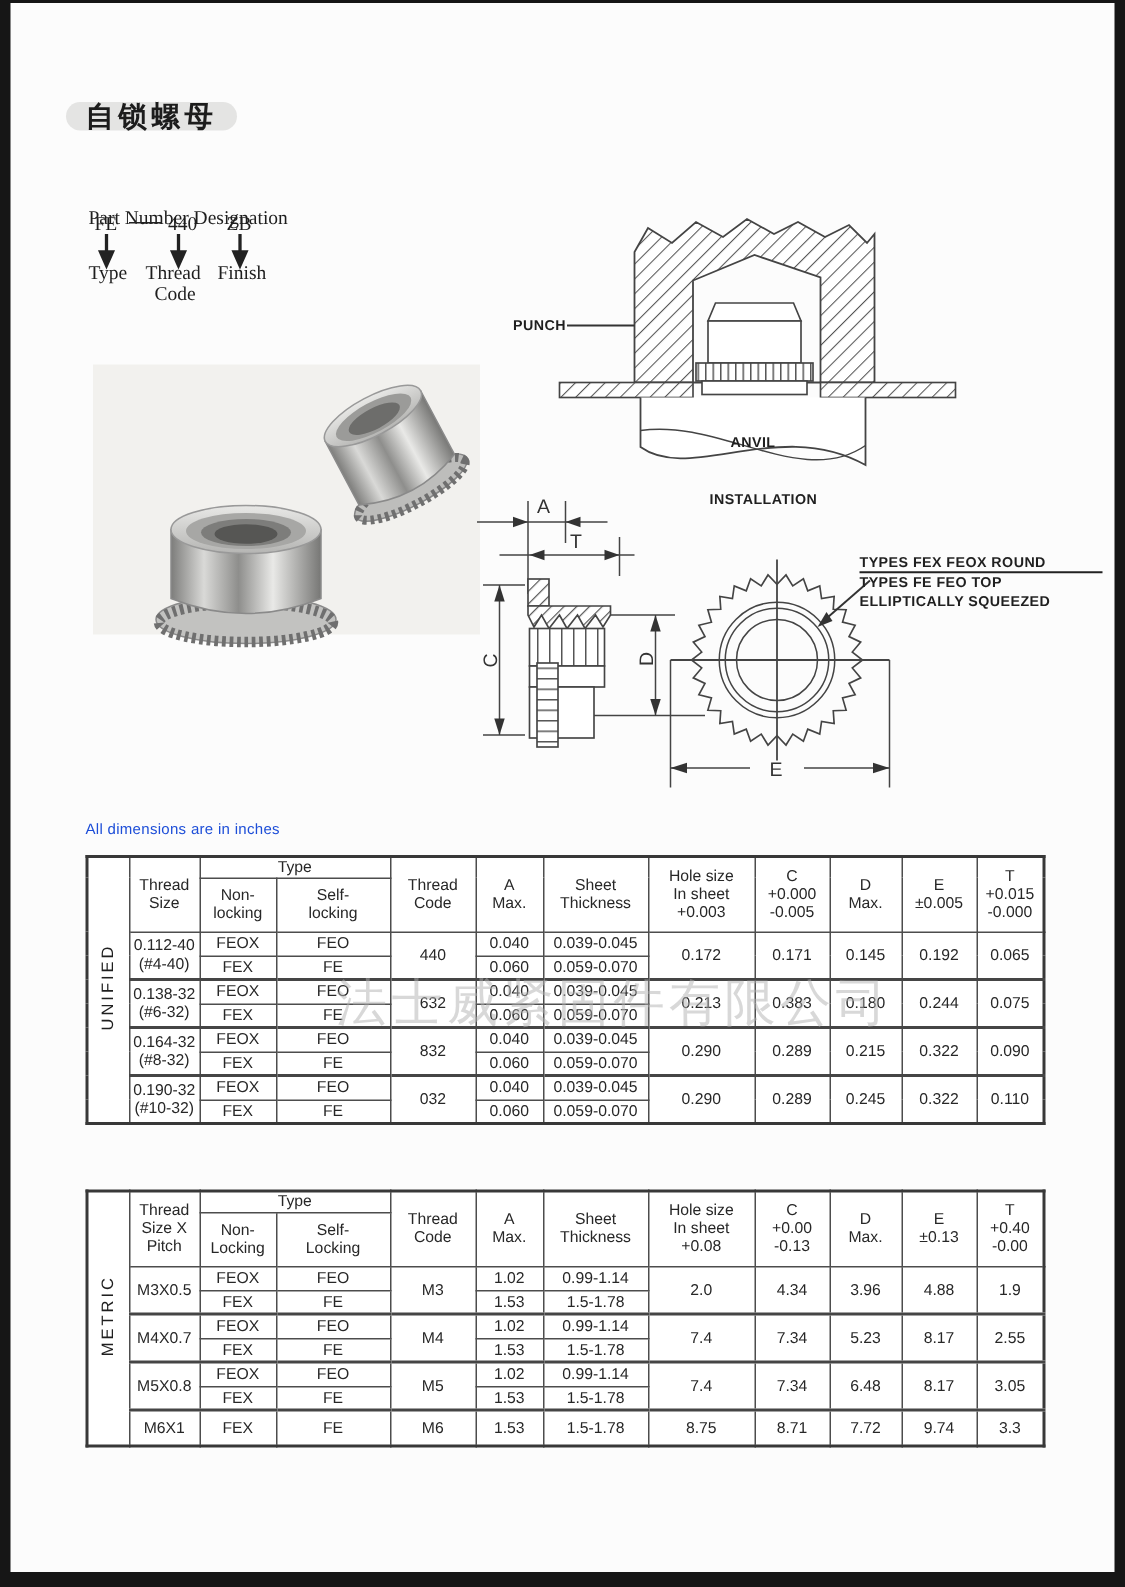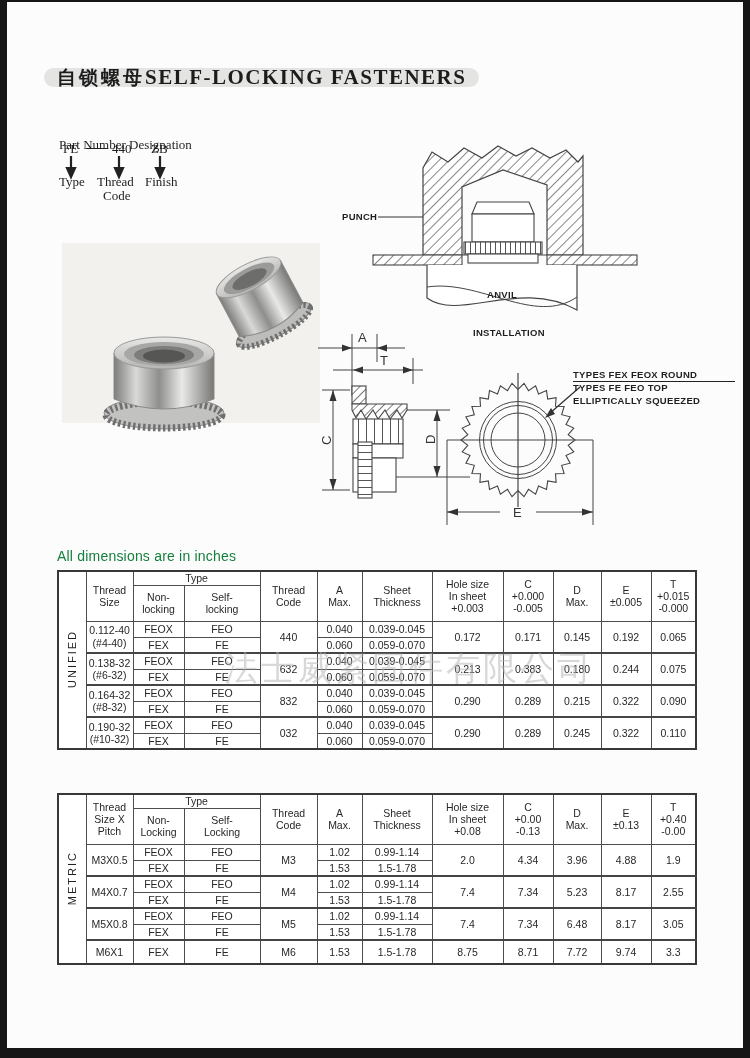--- a/index.html
+++ b/index.html
@@ -9,21 +9,21 @@
 
   .title-pill { position:absolute; left:44px; top:68px; height:19px; background:#e4e4e3;
                 border-radius:16px; display:flex; align-items:center; padding:0 13px; }
   .t-cn { font-weight:bold; font-size:19px; letter-spacing:3px; color:#1c1c1c; white-space:nowrap; }
   .t-en { font-family:"Liberation Serif",serif; font-weight:bold; font-size:21px;
           letter-spacing:1.5px; color:#1c1c1c; white-space:nowrap; }
 
   .pnd { position:absolute; left:0; top:0; font-family:"Liberation Serif",serif; font-size:13px; color:#1e1e1e; }
   .abs { position:absolute; white-space:nowrap; }
 
-  .cap { position:absolute; font-size:14px; color:#15803d; letter-spacing:.2px; }
+  .cap { position:absolute; font-size:10px; color:#1d4ed8; letter-spacing:.2px; }
 
   table.spec { position:absolute; left:57px; width:638px; border-collapse:collapse; table-layout:fixed;
                font-size:10.5px; color:#272727; background:#fff; border:2px solid #383838; }
   .spec td, .spec th { border:1px solid #4d4d4d; text-align:center; vertical-align:middle;
                        padding:0; font-weight:normal; line-height:1.18; overflow:hidden; }
   .ml { white-space:pre-line; }
   tr.gt td { border-top:2px solid #454545; }
   tr.hr1 { height:14px; } tr.hr2 { height:36px; }
   tbody tr.br { height:16px; } tr.tall { height:24px; }
   .vlabel { writing-mode:vertical-rl; transform:rotate(180deg); letter-spacing:2px;
@@ -43,21 +43,20 @@
 
 <div class="page">
 
   <div class="frame" style="left:0;top:0;width:750px;height:2px;"></div>
   <div class="frame" style="left:0;top:1048px;width:750px;height:10px;"></div>
   <div class="frame" style="left:0;top:0;width:7px;height:1058px;"></div>
   <div class="frame" style="left:743px;top:0;width:7px;height:1058px;"></div>
 
   <div class="title-pill">
     <span class="t-cn">自锁螺母</span>
-    <span class="t-en">SELF-LOCKING FASTENERS</span>
   </div>
 
   <div class="pnd">
     <span class="abs" style="left:59px;top:137px;">Part Number Designation</span>
     <span class="abs" style="left:63px;top:141px;">FE</span>
     <span class="abs" style="left:86px;top:148px;width:22px;border-top:1.5px solid #222;"></span>
     <span class="abs" style="left:112px;top:141px;">440</span>
     <span class="abs" style="left:151px;top:141px;">ZB</span>
     <svg style="left:60px;top:156px;" width="120" height="22" viewBox="0 0 120 22">
       <g stroke="#222" stroke-width="2.2" fill="#222">

